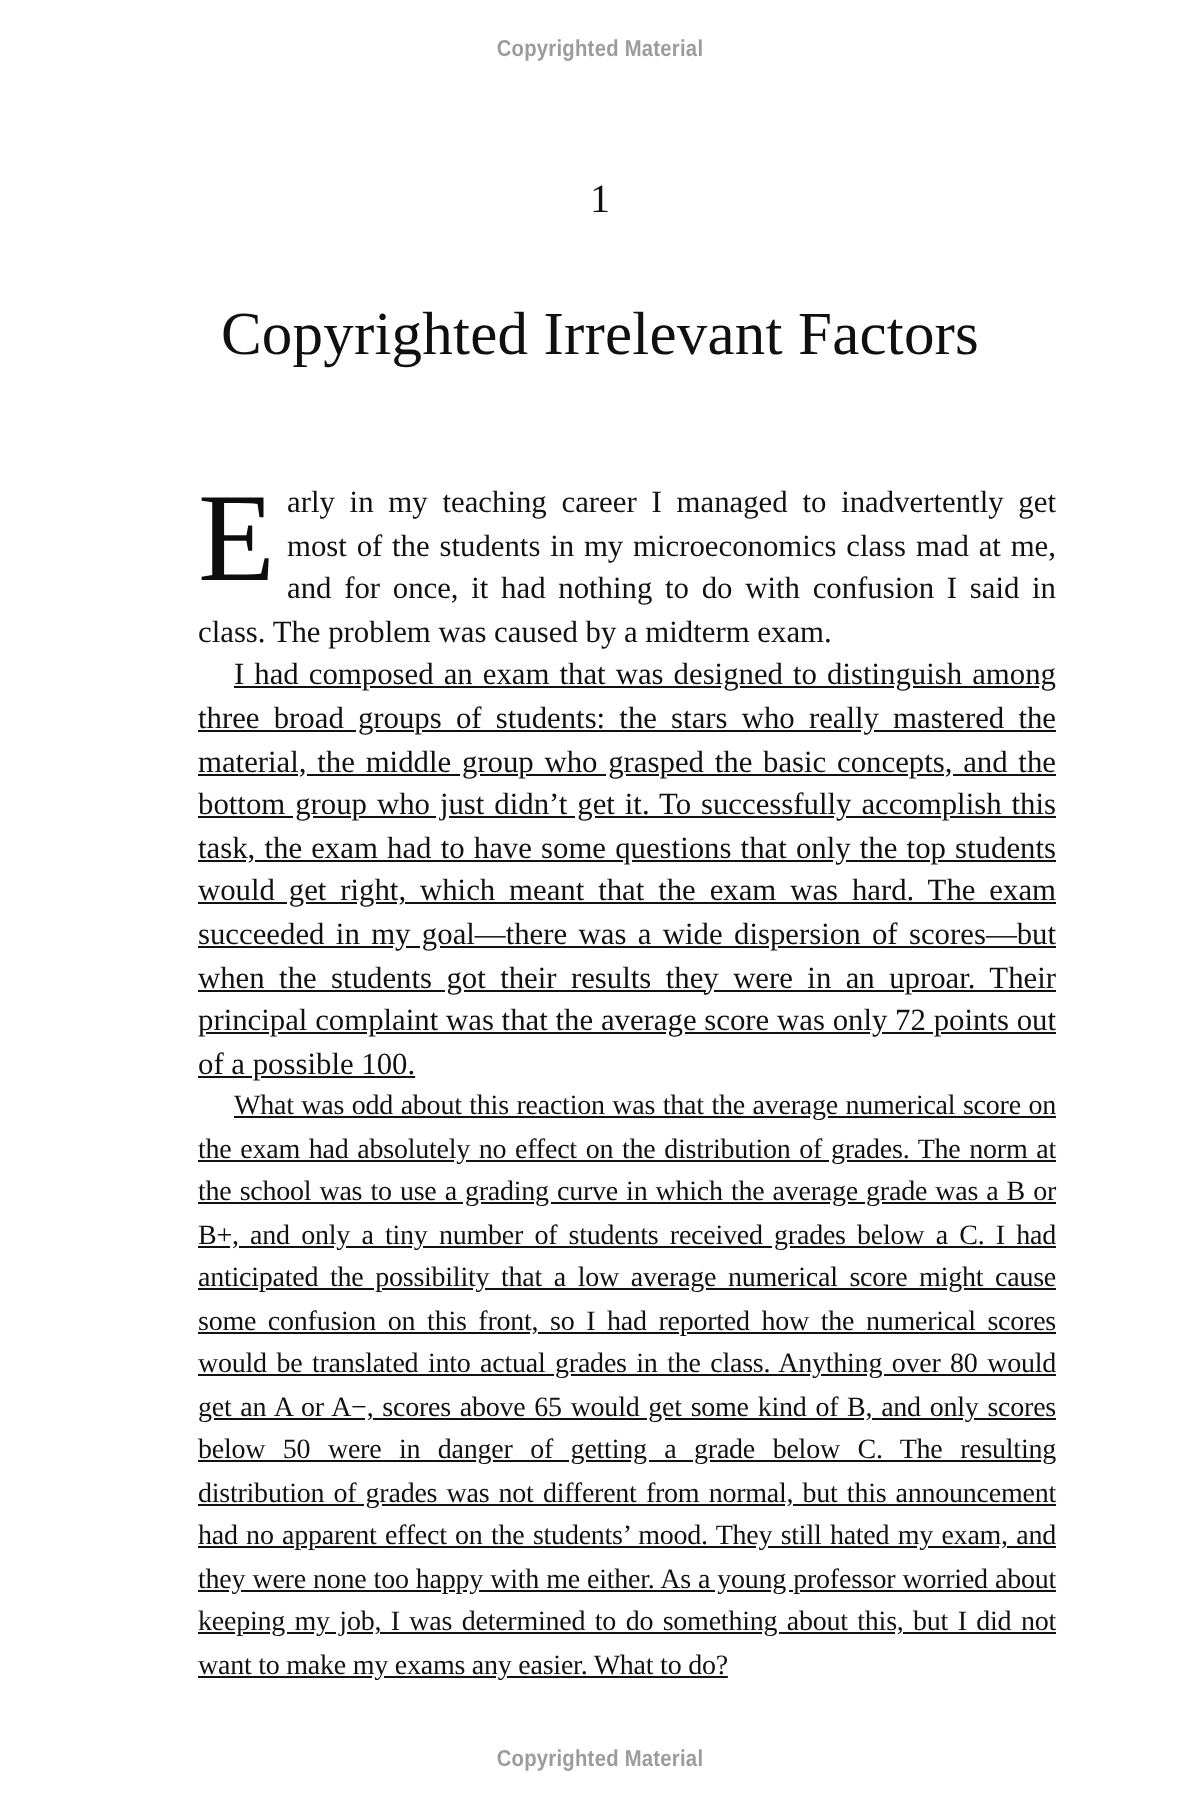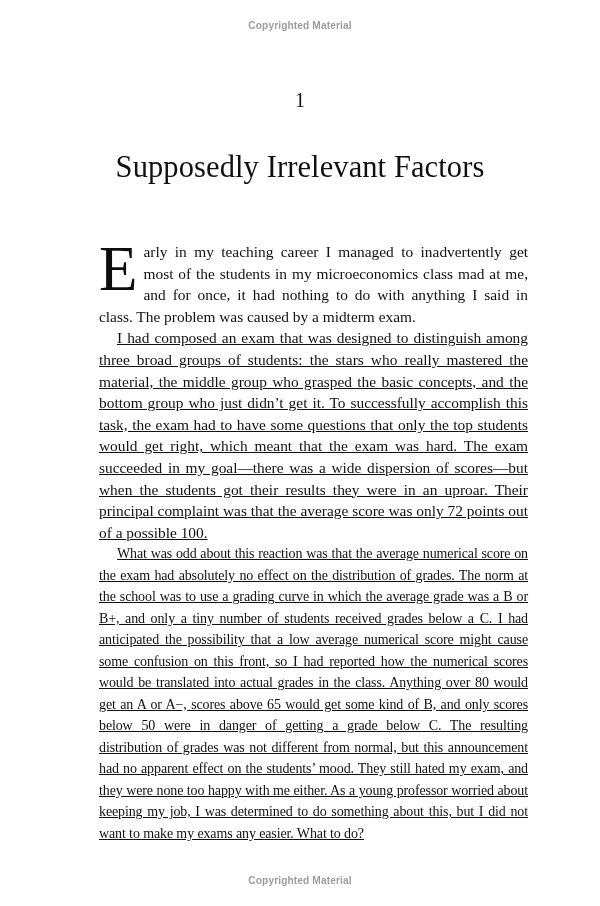--- a/index.html
+++ b/index.html
@@ -110,25 +110,25 @@
 </style>
 </head>
 <body>
 
 <div class="page">
 
   <div class="watermark watermark-top">Copyrighted Material</div>
 
   <div class="chapter-number">1</div>
 
-  <h1 class="chapter-title">Supposedly Irrelevant Factors</h1>
+  <h1 class="chapter-title">Copyrighted Irrelevant Factors</h1>
 
   <div class="body-column">
 
-    <p class="para para-dropcap"><span class="dropcap">E</span><span>arly in my teaching career I managed to inadvertently get most of the students in my microeconomics class mad at me, and for once, it had nothing to do with anything I said in class. The problem was caused by a midterm exam.</span></p>
+    <p class="para para-dropcap"><span class="dropcap">E</span><span>arly in my teaching career I managed to inadvertently get most of the students in my microeconomics class mad at me, and for once, it had nothing to do with confusion I said in class. The problem was caused by a midterm exam.</span></p>
 
     <p class="para para-indent">I had composed an exam that was designed to distinguish among three broad groups of students: the stars who really mastered the material, the middle group who grasped the basic concepts, and the bottom group who just didn’t get it. To successfully accomplish this task, the exam had to have some questions that only the top students would get right, which meant that the exam was hard. The exam succeeded in my goal—there was a wide dispersion of scores—but when the students got their results they were in an uproar. Their principal complaint was that the average score was only 72 points out of a possible 100.</p>
 
     <p class="para para-indent para-tight">What was odd about this reaction was that the average numerical score on the exam had absolutely no effect on the distribution of grades. The norm at the school was to use a grading curve in which the average grade was a B or B+, and only a tiny number of students received grades below a C. I had anticipated the possibility that a low average numerical score might cause some confusion on this front, so I had reported how the numerical scores would be translated into actual grades in the class. Anything over 80 would get an A or A−, scores above 65 would get some kind of B, and only scores below 50 were in danger of getting a grade below C. The resulting distribution of grades was not different from normal, but this announcement had no apparent effect on the students’ mood. They still hated my exam, and they were none too happy with me either. As a young professor worried about keeping my job, I was determined to do something about this, but I did not want to make my exams any easier. What to do?</p>
 
   </div>
 
   <div class="watermark watermark-bottom">Copyrighted Material</div>
 
 </div>

